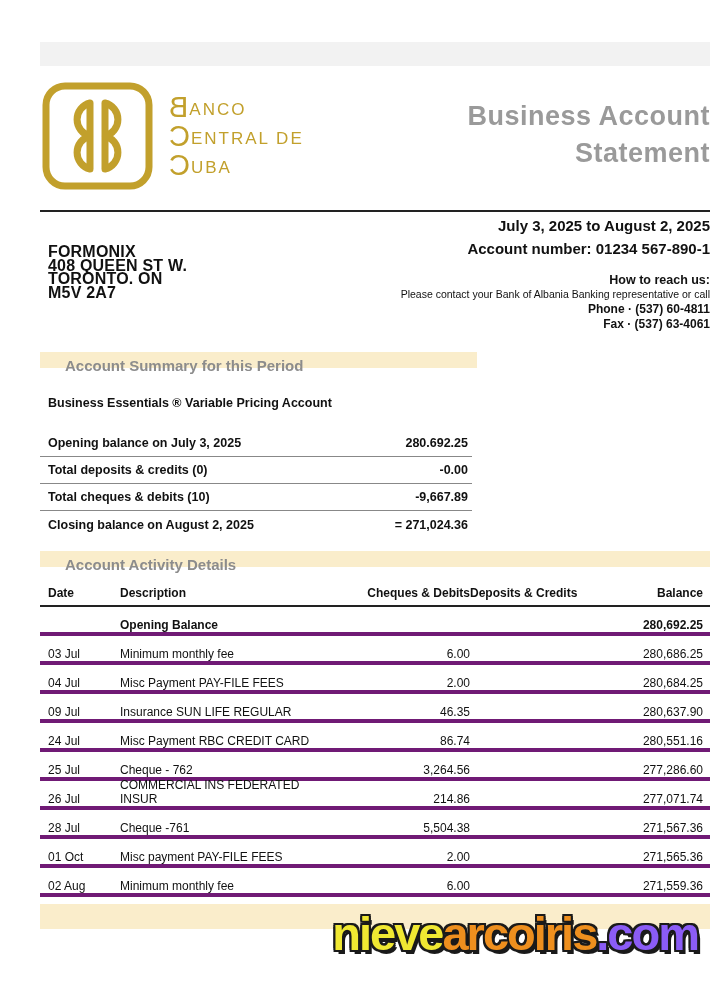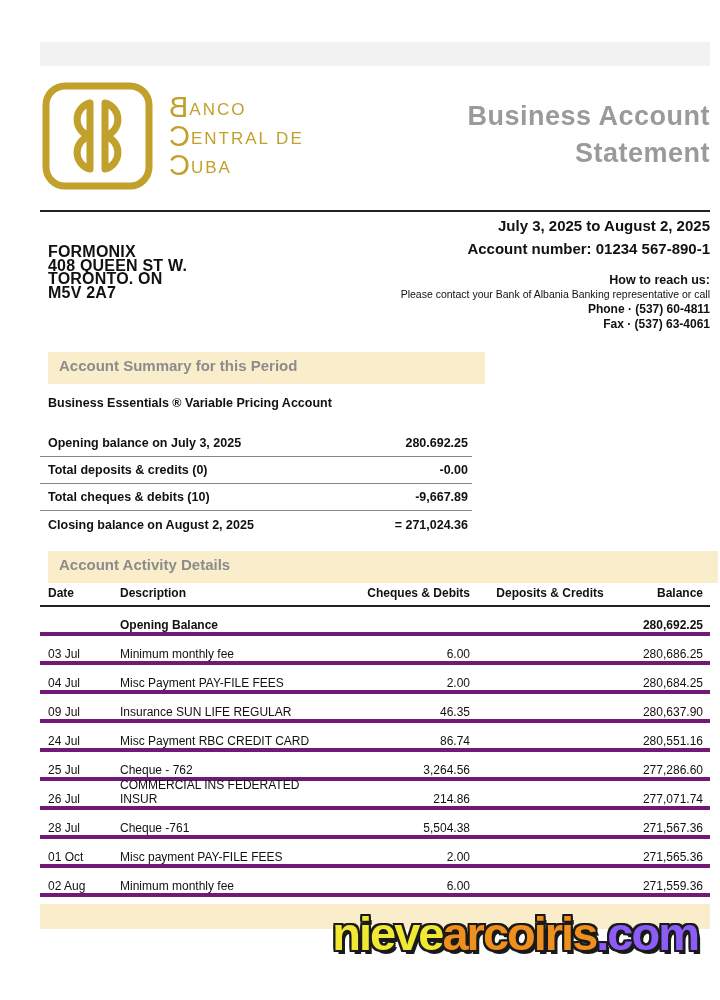--- a/index.html
+++ b/index.html
@@ -28,41 +28,41 @@
   .title{padding-top:18px;text-align:right;font-size:27px;font-weight:bold;color:var(--titlegray);line-height:37px;letter-spacing:.5px;}
   .rule{position:absolute;left:40px;top:210px;width:670px;height:2px;background:var(--darkline);}
   .period{position:absolute;left:40px;top:217px;width:670px;text-align:right;font-weight:bold;font-size:15px;}
   .recipient{position:absolute;left:48px;top:245px;font-weight:bold;font-size:16px;line-height:13.5px;letter-spacing:.2px;}
   .account-info{position:absolute;left:40px;top:240px;width:670px;text-align:right;}
   .acct-num{font-size:15px;font-weight:bold;margin-bottom:16px;}
   .reach{font-size:12.5px;font-weight:bold;}
   .contact-note{font-size:10.5px;margin:1px 0 2px 0;}
   .phone-line,.fax-line{font-size:12px;font-weight:bold;line-height:15px;}
   
-  .section-header{position:absolute;left:48px;height:32px;background:var(--cream);
-    color:var(--sectiongray);font-weight:bold;font-size:15px;line-height:28px;padding-left:11px;}
+  .section-header{position:absolute;left:40px;height:16px;background:var(--cream);
+    color:var(--sectiongray);font-weight:bold;font-size:15px;line-height:28px;padding-left:25px;}
   .sh1{top:352px;width:437px;}
   .sh2{top:551px;width:670px;}
   .product{position:absolute;left:48px;top:396px;font-size:12.5px;font-weight:bold;}
   
   .summary-table{position:absolute;left:40px;top:430px;width:432px;}
   .sum-row{display:flex;justify-content:space-between;align-items:center;height:27px;
     font-size:12.5px;font-weight:bold;border-bottom:1px solid #888;}
   .sum-row:last-child{border-bottom:none;}
   .sum-label{padding-left:8px;}
   .sum-value{padding-right:4px;}
   
   .activity{position:absolute;left:40px;top:580px;width:670px;}
   .act-header{display:flex;align-items:center;height:27px;font-size:12px;font-weight:bold;border-bottom:2px solid var(--darkline);}
   .act-row{display:flex;align-items:flex-end;height:29px;font-size:12px;border-bottom:4px solid #701a75;}
   .act-row.bold{font-weight:bold;}
   .c-date{width:80px;padding-left:8px;}
   .c-desc{width:190px;}
   .c-debit{width:160px;text-align:right;}
-  .c-credit{width:160px;text-align:center;}
+  .c-credit{width:160px;text-align:left;}
   .c-bal{width:80px;text-align:right;padding-right:7px;}
   
   .cream-strip{position:absolute;left:40px;top:904px;width:670px;height:25px;background:var(--cream);}
   .watermark{position:absolute;right:22px;top:906px;z-index:5;white-space:nowrap;
     font-size:47px;font-weight:bold;letter-spacing:-2px;
     text-shadow:-2px -2px 0 #1a1a1a,2px -2px 0 #1a1a1a,-2px 2px 0 #1a1a1a,2px 2px 0 #1a1a1a,
       -2px 0 0 #1a1a1a,2px 0 0 #1a1a1a,0 -2px 0 #1a1a1a,0 2px 0 #1a1a1a,3px 4px 0 #1a1a1a;}
   .wm-yellow{color:#F0E832;}
   .wm-orange{color:#EE8F1E;}
   .wm-purple{color:#8b5cf6;}

